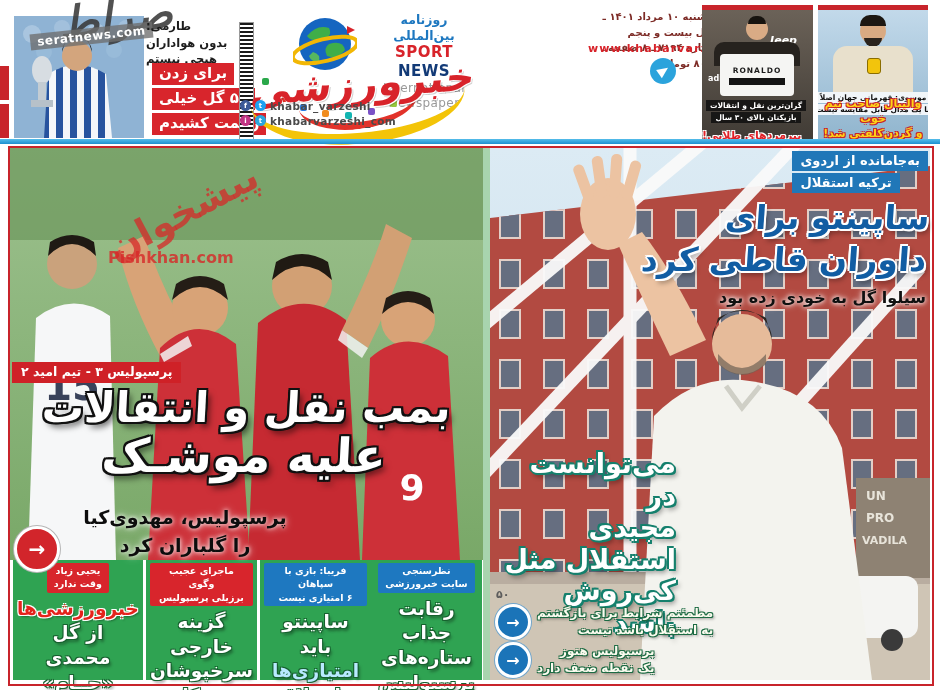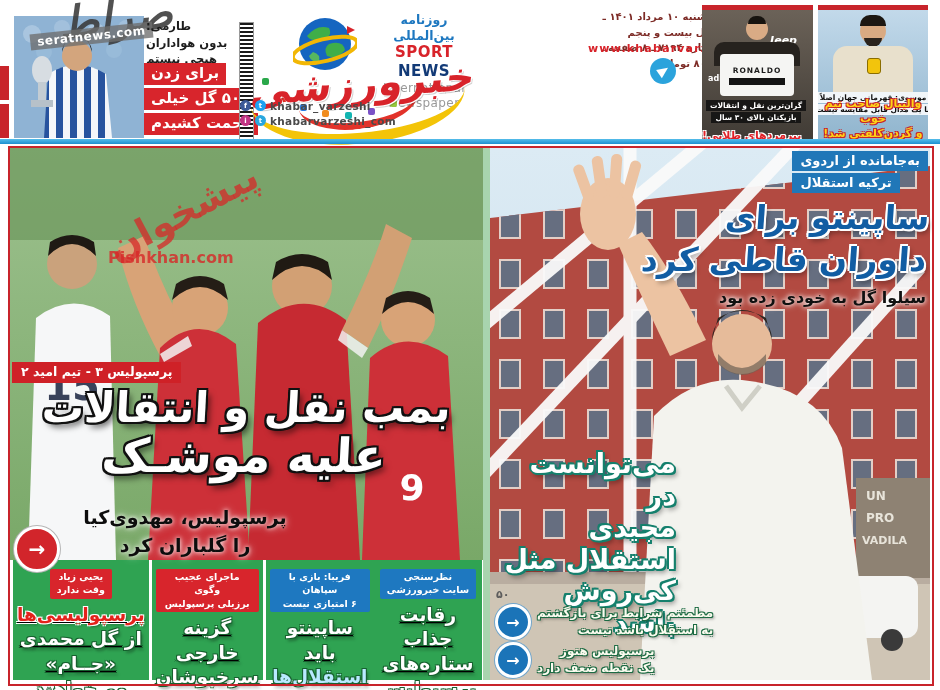--- a/index.html
+++ b/index.html
@@ -66,21 +66,21 @@
   .lead-headline .l1{font-size:42px;line-height:1.05;}
   .lead-headline .l2{font-size:47px;line-height:1.1;}
   .lead-sub{z-index:10;font-size:19px;font-weight:bold;color:#0d0d0d;line-height:1.45;
             text-align:center;text-shadow:0 0 4px rgba(255,255,255,.9),0 0 8px rgba(255,255,255,.8);}
   .circle-arrow{border-radius:50%;display:flex;align-items:center;justify-content:center;
                 color:#fff;font-weight:bold;z-index:10;}
   .circle-arrow.red{background:#d2252b;border:3px solid #fff;box-shadow:0 0 0 1px #b5b5b5;}
   .circle-arrow.blue{background:#1b74b8;border:3px solid #fff;box-shadow:0 0 0 1px #6fa5cc;}
   
   .strip{background:#2fa352;display:flex;direction:rtl;z-index:6;}
-  .strip .col{flex:1;padding:9px 4px;text-align:center;text-decoration:underline;}
+  .strip .col{flex:1;padding:3px 4px;text-align:center;}
   .strip .col + .col{border-left:3px solid #fff;}
   .col-badge{display:inline-block;color:#fff;font-size:9.5px;font-weight:bold;line-height:1.4;
              padding:1px 7px 2px;border-radius:2px;margin-bottom:4px;}
   .col-badge.red{background:#d8252c;}  .col-badge.blue{background:#1e78c0;}
   .col-line{font-size:18.5px;font-weight:bold;color:#fff;line-height:1.34;
       text-shadow:1px 1px 0 #17612f,-1px -1px 0 #17612f,1px -1px 0 #17612f,-1px 1px 0 #17612f,
                   2px 3px 3px rgba(0,0,0,.35);}
   .col-line.hl-red{color:#e4231c;
       text-shadow:1px 1px 0 #fff,-1px -1px 0 #fff,1px -1px 0 #fff,-1px 1px 0 #fff,
                   2px 2px 2px rgba(0,0,0,.3);}
@@ -139,21 +139,21 @@
   </svg>
 
   <div class="abs serat-mark" style="left:58px;top:-8px;">صراط</div>
   <div class="abs serat-chip" style="left:30px;top:28px;">seratnews.com</div>
 
   <div class="abs rtl kicker" style="left:146px;top:18px;width:90px;">
     <div>طارمی:</div>
     <div>بدون هواداران</div>
     <div>هیچی نیستم</div>
   </div>
-  <div class="abs rtl redchips" style="left:144px;top:63px;width:94px;">
+  <div class="abs rtl redchips" style="left:152px;top:63px;width:94px;">
     <span>برای زدن</span>
     <span>۵۰ گل خیلی</span>
     <span>زحمت کشیدم</span>
   </div>
 
   <div class="abs barcode" style="left:239px;top:22px;width:13px;height:116px;"></div>
 
   <svg class="abs" viewBox="0 0 64 64" style="left:293px;top:14px;width:64px;height:64px;">
     <circle cx="32" cy="30" r="26" fill="#1565c0"></circle>
     <path d="M 14 22 Q 24 10 36 14 Q 40 22 30 26 Q 18 28 14 22 Z" fill="#3fae49"></path>
@@ -303,40 +303,40 @@
       <div class="col-line">ستاره‌های</div>
       <div class="col-line">پرسپولیس</div>
       
     </div>
     <div class="col">
       <div class="col-badge blue">
         <div>فریبا: بازی با سپاهان</div>
         <div>۶ امتیازی نیست</div>
       </div>
       <div class="col-line">ساپینتو باید</div>
-      <div class="col-line hl-cyan">استقلال‌ها</div>
+      <div class="col-line hl-cyan">امتیازی‌ها</div>
       <div class="col-line">را شلاق</div>
       <div class="col-line">بزنــد</div>
     </div>
     <div class="col">
       <div class="col-badge red">
         <div>ماجرای عجیب وگوی</div>
         <div>برزیلی پرسپولیس</div>
       </div>
       <div class="col-line">گزینه خارجی</div>
       <div class="col-line">سرخپوشان</div>
       <div class="col-line">مشکل اخلاقی</div>
       
     </div>
     <div class="col">
       <div class="col-badge red">
         <div>یحیی زیاد</div>
         <div>وقت ندارد</div>
       </div>
-      <div class="col-line hl-red">پرسپولیسی‌ها</div>
+      <div class="col-line hl-red">خبرورزشی‌ها</div>
       <div class="col-line">از گل محمدی</div>
       <div class="col-line">«جــام»</div>
       <div class="col-line">می‌خواهند</div>
     </div>
   </div>
 
   <div class="abs divider" style="left:483px;top:148px;width:7px;height:532px;"></div>
 
   <svg class="abs" viewBox="0 0 440 532" style="left:490px;top:148px;width:440px;height:532px;z-index:1;">
     <defs>

